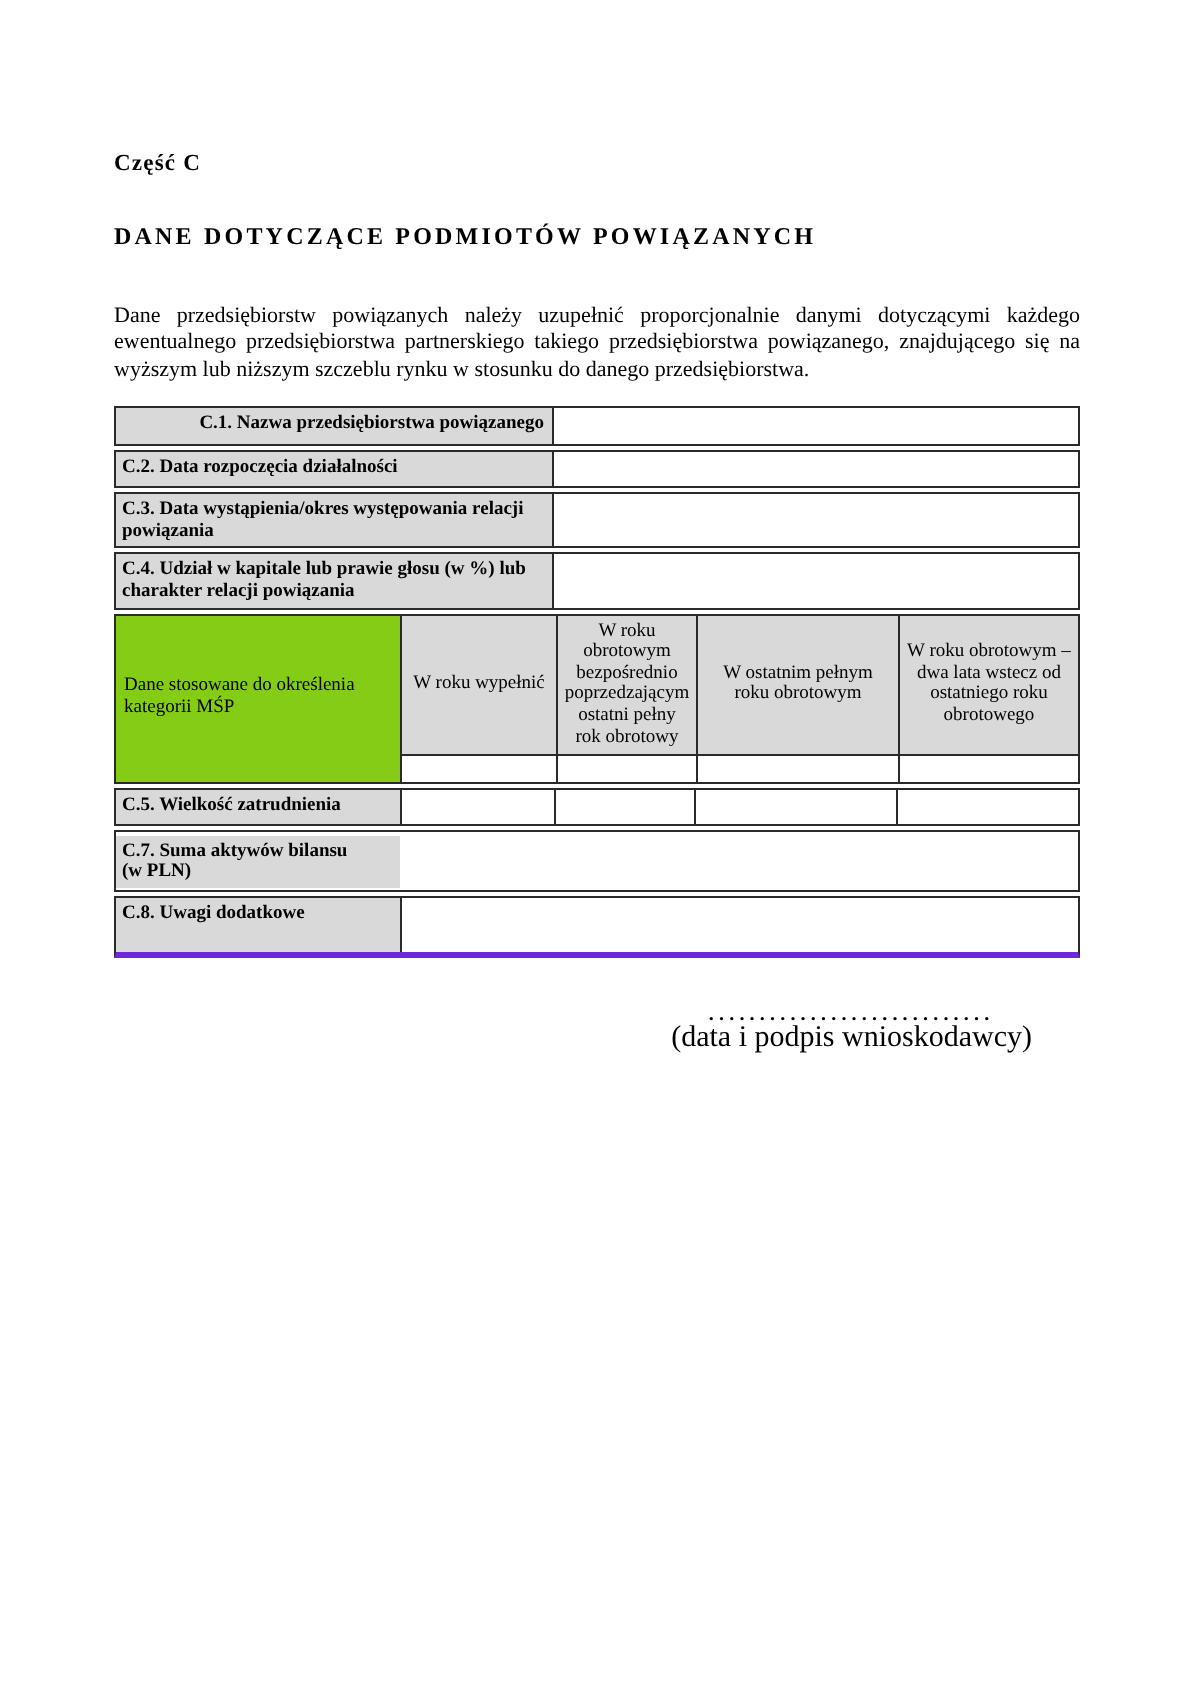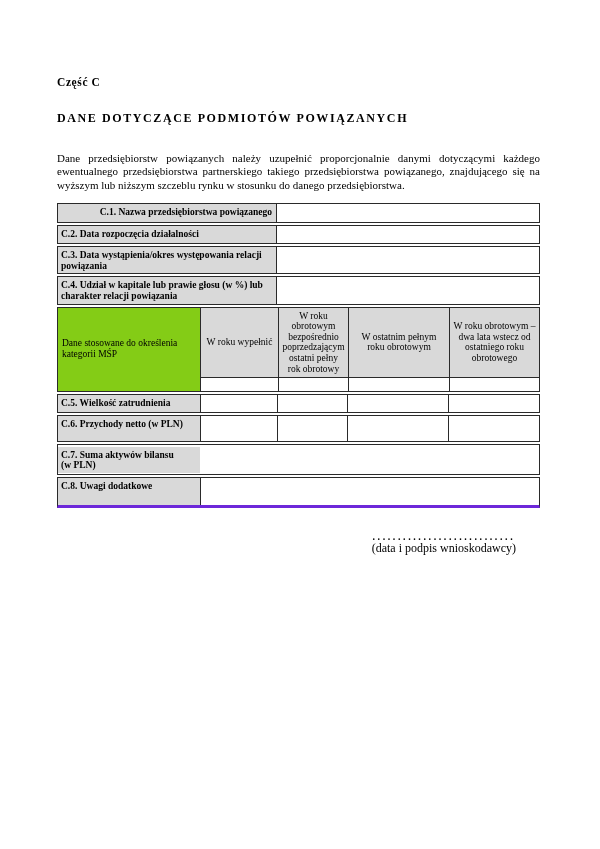--- a/index.html
+++ b/index.html
@@ -109,21 +109,21 @@
     margin:24px 24px 0 auto;
     width:max-content;
     text-align:center;
   }
   .sig-dots {
     font-size:10px; font-weight:bold;
     letter-spacing:2.6px;
     line-height:10px;
     white-space:nowrap;
   }
-  .sig-caption { font-size:12px; line-height:11px; margin-top:1px; }
+  .sig-caption { font-size:15px; line-height:11px; margin-top:1px; }
 </style>
 </head>
 <body>
 
 <div class="page">
   <div class="content">
 
     <div class="heading">
       <div class="part-label">Część C</div>
       <div class="doc-title">DANE DOTYCZĄCE PODMIOTÓW POWIĄZANYCH</div>
@@ -176,29 +176,20 @@
       <div class="trow r-c5">
         <div class="lbl lbl-narrow">C.5. Wielkość zatrudnienia</div>
         <div class="drow-cells">
           <div class="dcell"></div>
           <div class="dcell"></div>
           <div class="dcell"></div>
           <div class="dcell"></div>
         </div>
       </div>
 
-      <div class="trow r-c6">
-        <div class="lbl lbl-narrow">C.6. Przychody netto (w PLN)</div>
-        <div class="drow-cells">
-          <div class="dcell"></div>
-          <div class="dcell"></div>
-          <div class="dcell"></div>
-          <div class="dcell"></div>
-        </div>
-      </div>
 
       <div class="trow r-c7">
         <div class="lbl lbl-narrow prewrap">C.7. Suma aktywów bilansu
 (w PLN)</div>
         <div class="drow-cells">
           <div class="dcell"></div>
           <div class="dcell"></div>
           <div class="dcell"></div>
           <div class="dcell"></div>
         </div>

